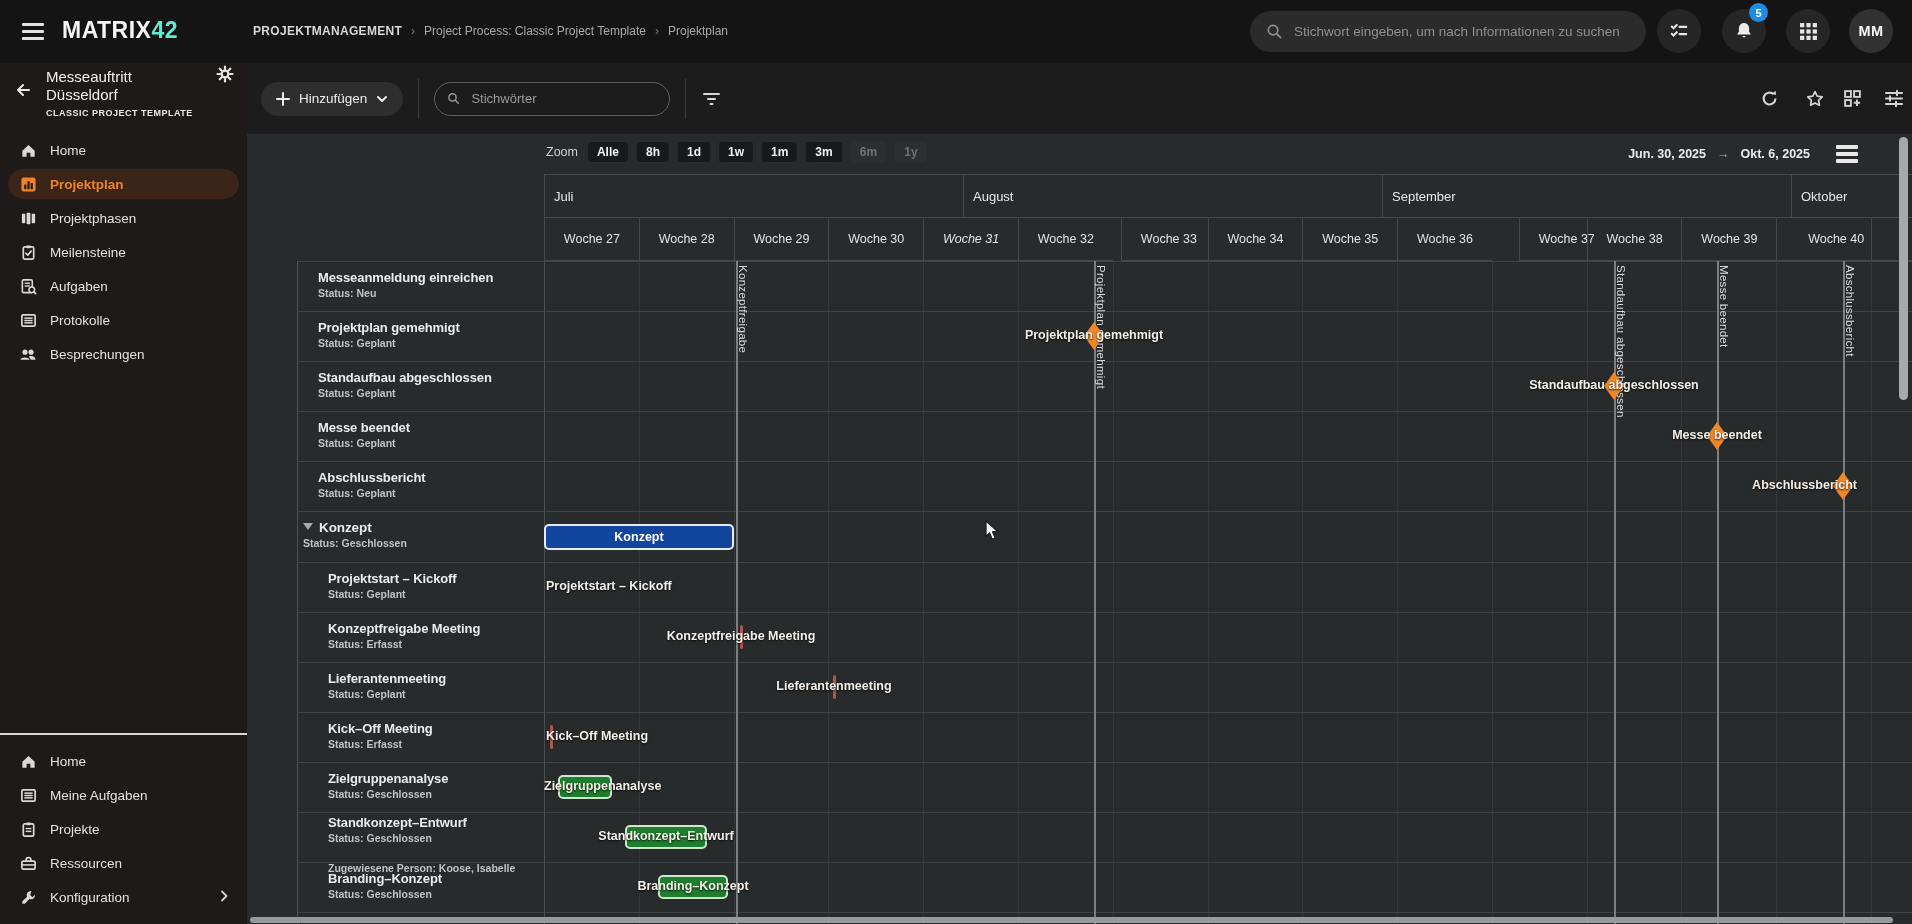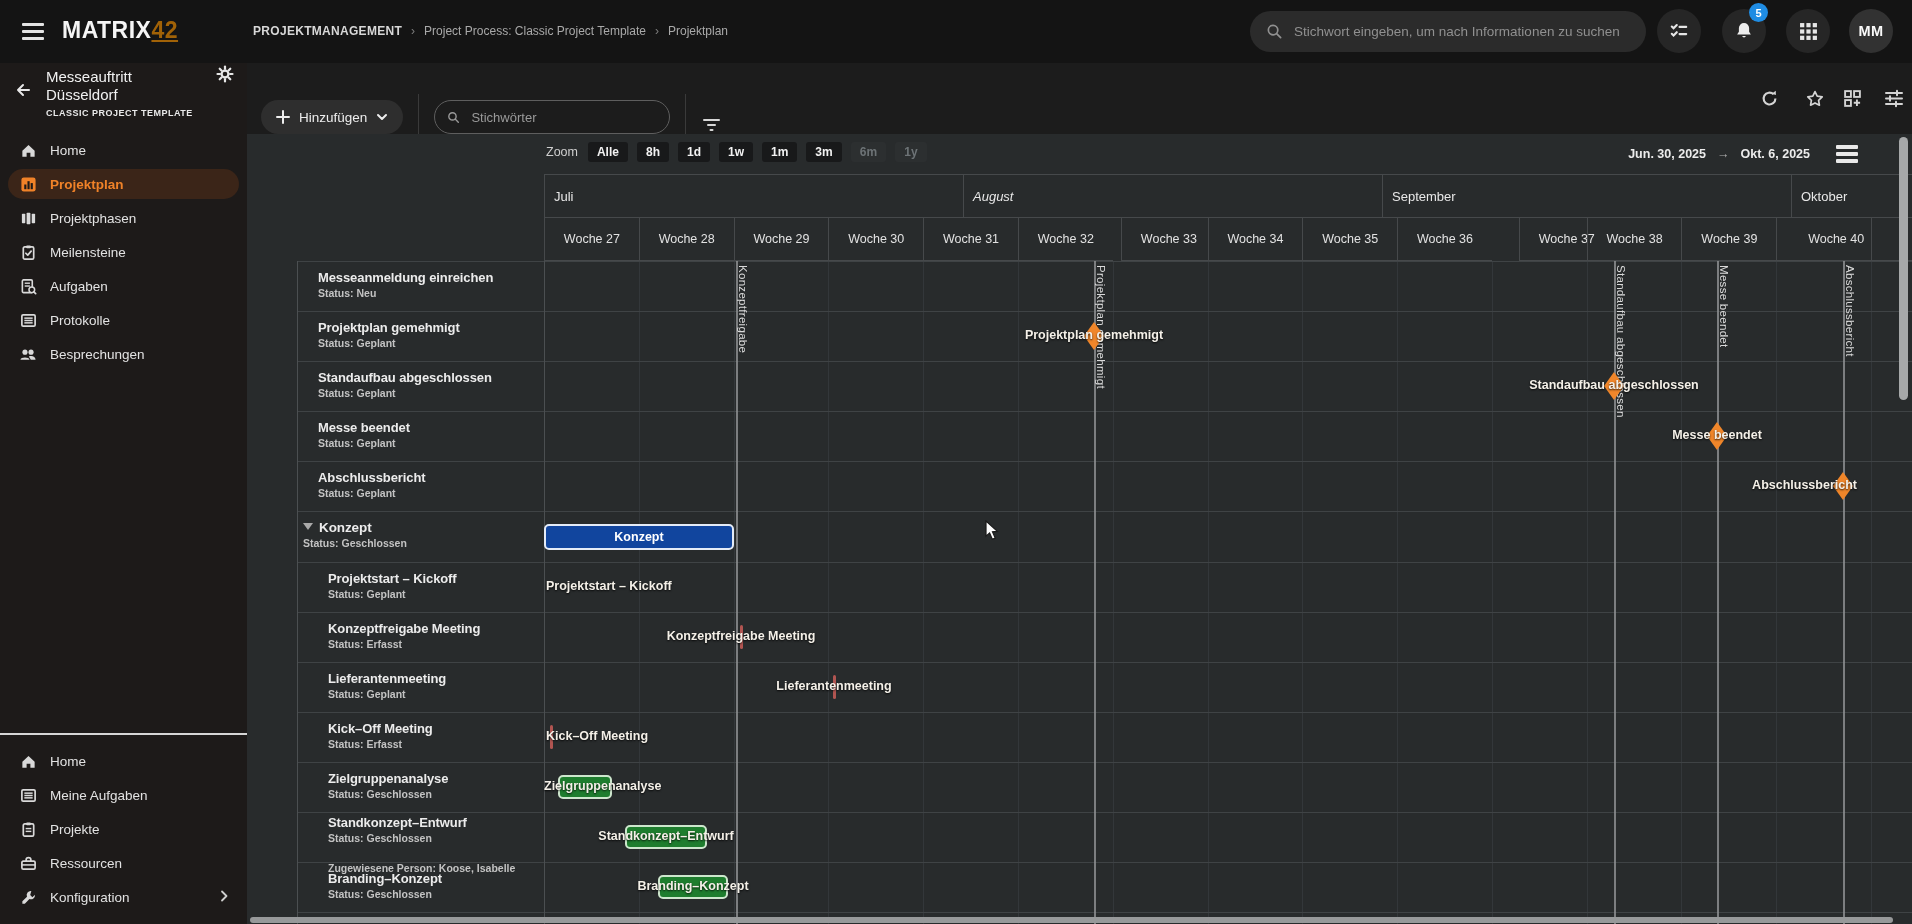--- a/index.html
+++ b/index.html
@@ -5,21 +5,21 @@
   html,body{margin:0;padding:0;background:#000;}
   .page{position:relative;width:1912px;height:924px;background:#282b2c;overflow:hidden;
         font-family:"Liberation Sans","DejaVu Sans",sans-serif;color:#e6e6e6;-webkit-font-smoothing:antialiased;}
   svg{display:block;}
 
   
   .topbar{position:absolute;left:0;top:0;width:1912px;height:63px;background:#141414;z-index:30;}
   .hamburger{position:absolute;left:22px;top:23px;width:22px;height:17px;cursor:pointer;}
   .hamburger span{display:block;height:3px;background:#e3e3e3;border-radius:1px;margin-bottom:4px;}
   .logo{position:absolute;left:62px;top:17px;font-size:23px;font-weight:800;letter-spacing:.5px;color:#f5f5f5;}
-  .logo .accent{color:#a16207;text-decoration:underline;}
+  .logo .accent{color:#5eead4;}
   .crumbs{position:absolute;left:253px;top:24px;display:flex;align-items:center;gap:9px;font-size:12px;}
   .crumb-root{font-weight:700;color:#d8d8d8;letter-spacing:.3px;}
   .crumb{color:#a9a9a9;}
   .crumb-sep{color:#7d7d7d;font-size:12px;}
   .gsearch{position:absolute;left:1250px;top:11px;width:396px;height:41px;border-radius:21px;background:#2b2b2b;
            display:flex;align-items:center;gap:11px;padding:0 16px;box-sizing:border-box;}
   .gsearch .ph{color:#909090;font-size:13.5px;white-space:nowrap;overflow:hidden;}
   .cbtn{position:absolute;top:9px;width:44px;height:44px;border-radius:50%;background:#262626;
         display:flex;align-items:center;justify-content:center;}
   .badge{position:absolute;top:-6px;right:-2px;width:19px;height:19px;border-radius:50%;background:#1f8ce3;
@@ -42,21 +42,21 @@
   .sb-item.active{color:#f08228;font-weight:700;}
   .sb-item.active::before{content:"";position:absolute;left:8px;right:8px;top:2px;bottom:2px;
            border-radius:15px;background:#3b2518;}
   .sb-spacer{flex:1;}
   .sb-divider{height:2px;background:#d6d6d6;flex:none;}
   .sb-bottom{padding:9px 0 10px;flex:none;}
   .sb-chev{position:absolute;right:16px;top:9px;}
 
   
   .toolbar{position:absolute;left:247px;top:63px;width:1665px;height:71px;background:#1c1c1c;z-index:10;
-           display:flex;align-items:flex-end;}
+           display:flex;align-items:center;}
   .add-btn{margin-left:14px;height:34px;border-radius:17px;background:#2e2e2e;display:flex;align-items:center;
            gap:9px;padding:0 15px;font-size:13.5px;color:#ededed;cursor:pointer;flex:none;}
   .tdiv{width:1px;height:40px;background:#3a3a3a;margin:0 15px;flex:none;}
   .lsearch{width:236px;height:34px;border-radius:17px;border:1px solid #5e5e5e;display:flex;align-items:center;
            gap:9px;padding:4px 12px;box-sizing:border-box;flex:none;}
   .lsearch input{background:transparent;border:none;outline:none;color:#ddd;font-size:13px;width:100%;
            font-family:"Liberation Sans","DejaVu Sans",sans-serif;}
   .lsearch input::placeholder{color:#9a9a9a;}
   .tool-ic{position:absolute;top:26px;cursor:pointer;}
 
@@ -422,31 +422,31 @@
       <span>Jun. 30, 2025</span>
       <span class="arr">→</span>
       <span>Okt. 6, 2025</span>
     </div>
     <div class="gmenu">
         <span></span>
         <span></span>
         <span></span>
       </div>
   <div class="mcell" style="left: 297px; width: 419px;">Juli</div>
-      <div class="mcell" style="left: 716px; width: 419px; font-style: italic;">August</div>
+      <div class="mcell" style="left: 716px; width: 419px;">August</div>
       <div class="mcell" style="left: 1135px; width: 409px;">September</div>
       <div class="mcell" style="left: 1544px; width: 121px;">Oktober</div>
       <div class="wcell" style="left: 297px; width: 94.79px;">Woche 27</div>
       <div class="wcell" style="left: 391.79px; width: 94.79px;">Woche 28</div>
       <div class="vweek" style="left: 391.79px;"></div>
       <div class="wcell" style="left: 486.58px; width: 94.79px;">Woche 29</div>
       <div class="vweek" style="left: 486.58px;"></div>
       <div class="wcell" style="left: 581.37px; width: 94.79px;">Woche 30</div>
       <div class="vweek" style="left: 581.37px;"></div>
-      <div class="wcell" style="left: 676.16px; width: 94.79px;">Woche 31</div>
+      <div class="wcell" style="left: 676.16px; width: 94.79px; font-style: italic;">Woche 31</div>
       <div class="vweek" style="left: 676.16px;"></div>
       <div class="wcell" style="left: 770.95px; width: 94.79px;">Woche 32</div>
       <div class="vweek" style="left: 770.95px;"></div>
       <div class="wcell" style="left: 834px; width: 94.79px; margin-left: 40px;">Woche 33</div>
       <div class="vweek" style="left: 865.74px;"></div>
       <div class="wcell" style="left: 960.53px; width: 94.79px;">Woche 34</div>
       <div class="vweek" style="left: 960.53px;"></div>
       <div class="wcell" style="left: 1055.32px; width: 94.79px;">Woche 35</div>
       <div class="vweek" style="left: 1055.32px;"></div>
       <div class="wcell" style="left: 1150.11px; width: 94.79px;">Woche 36</div>

